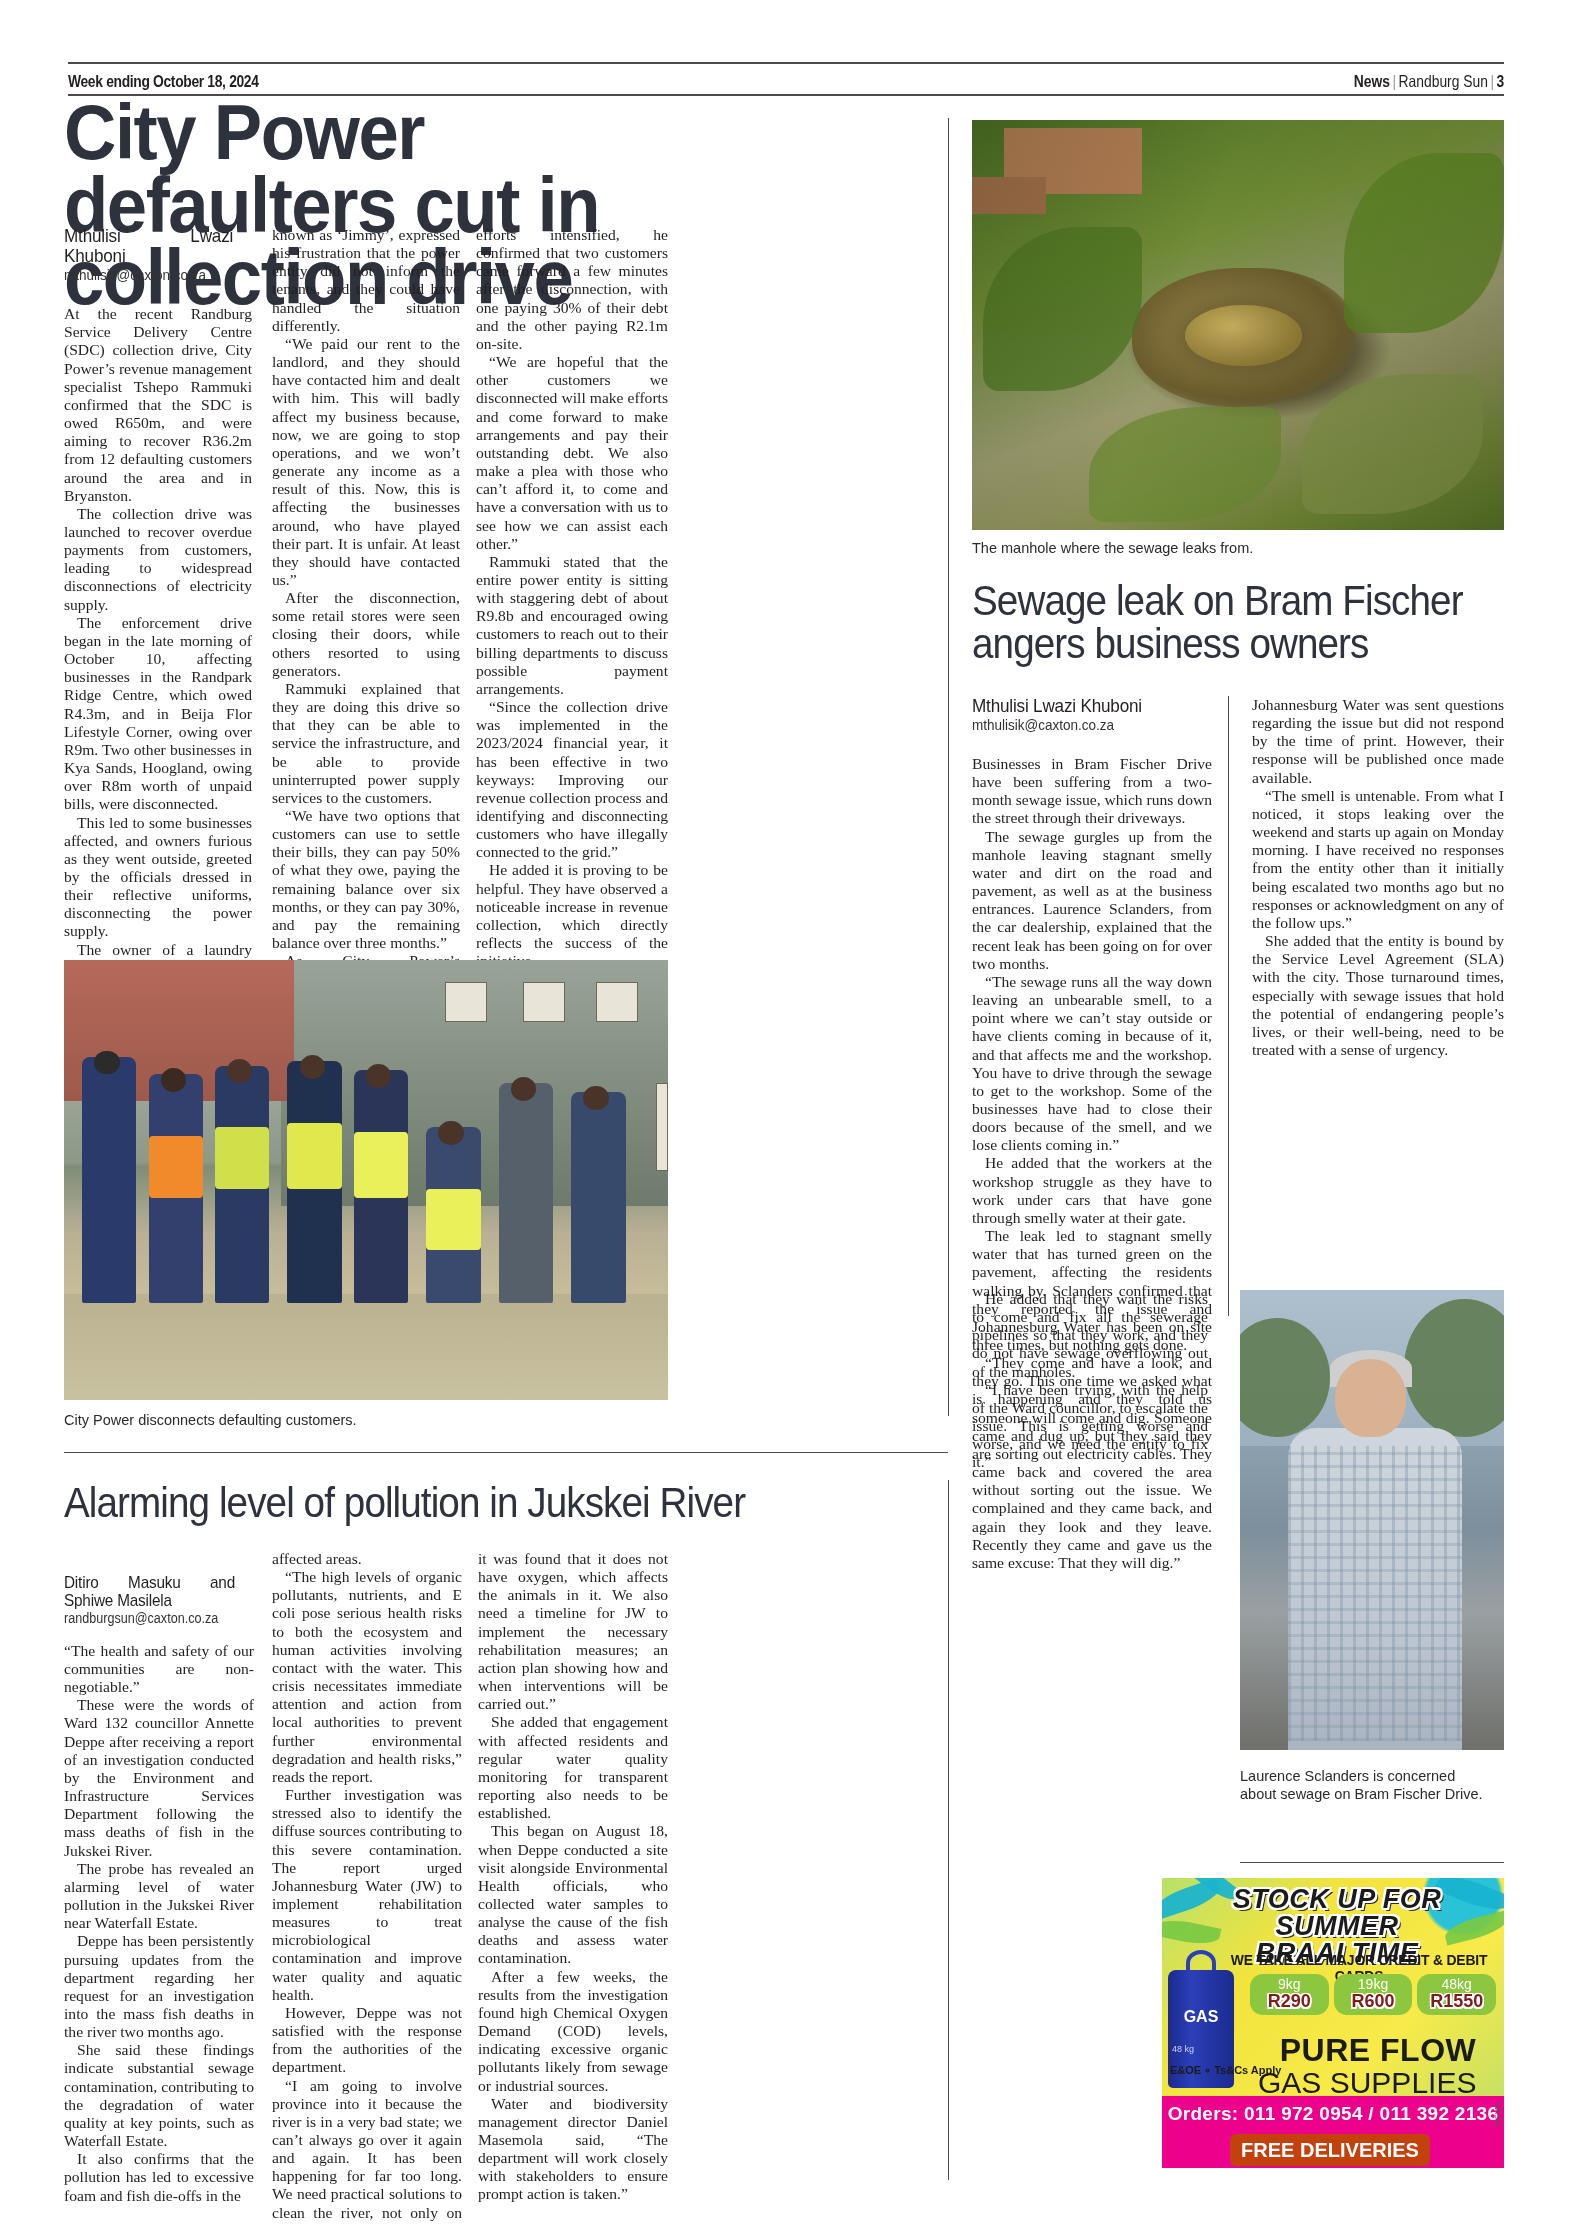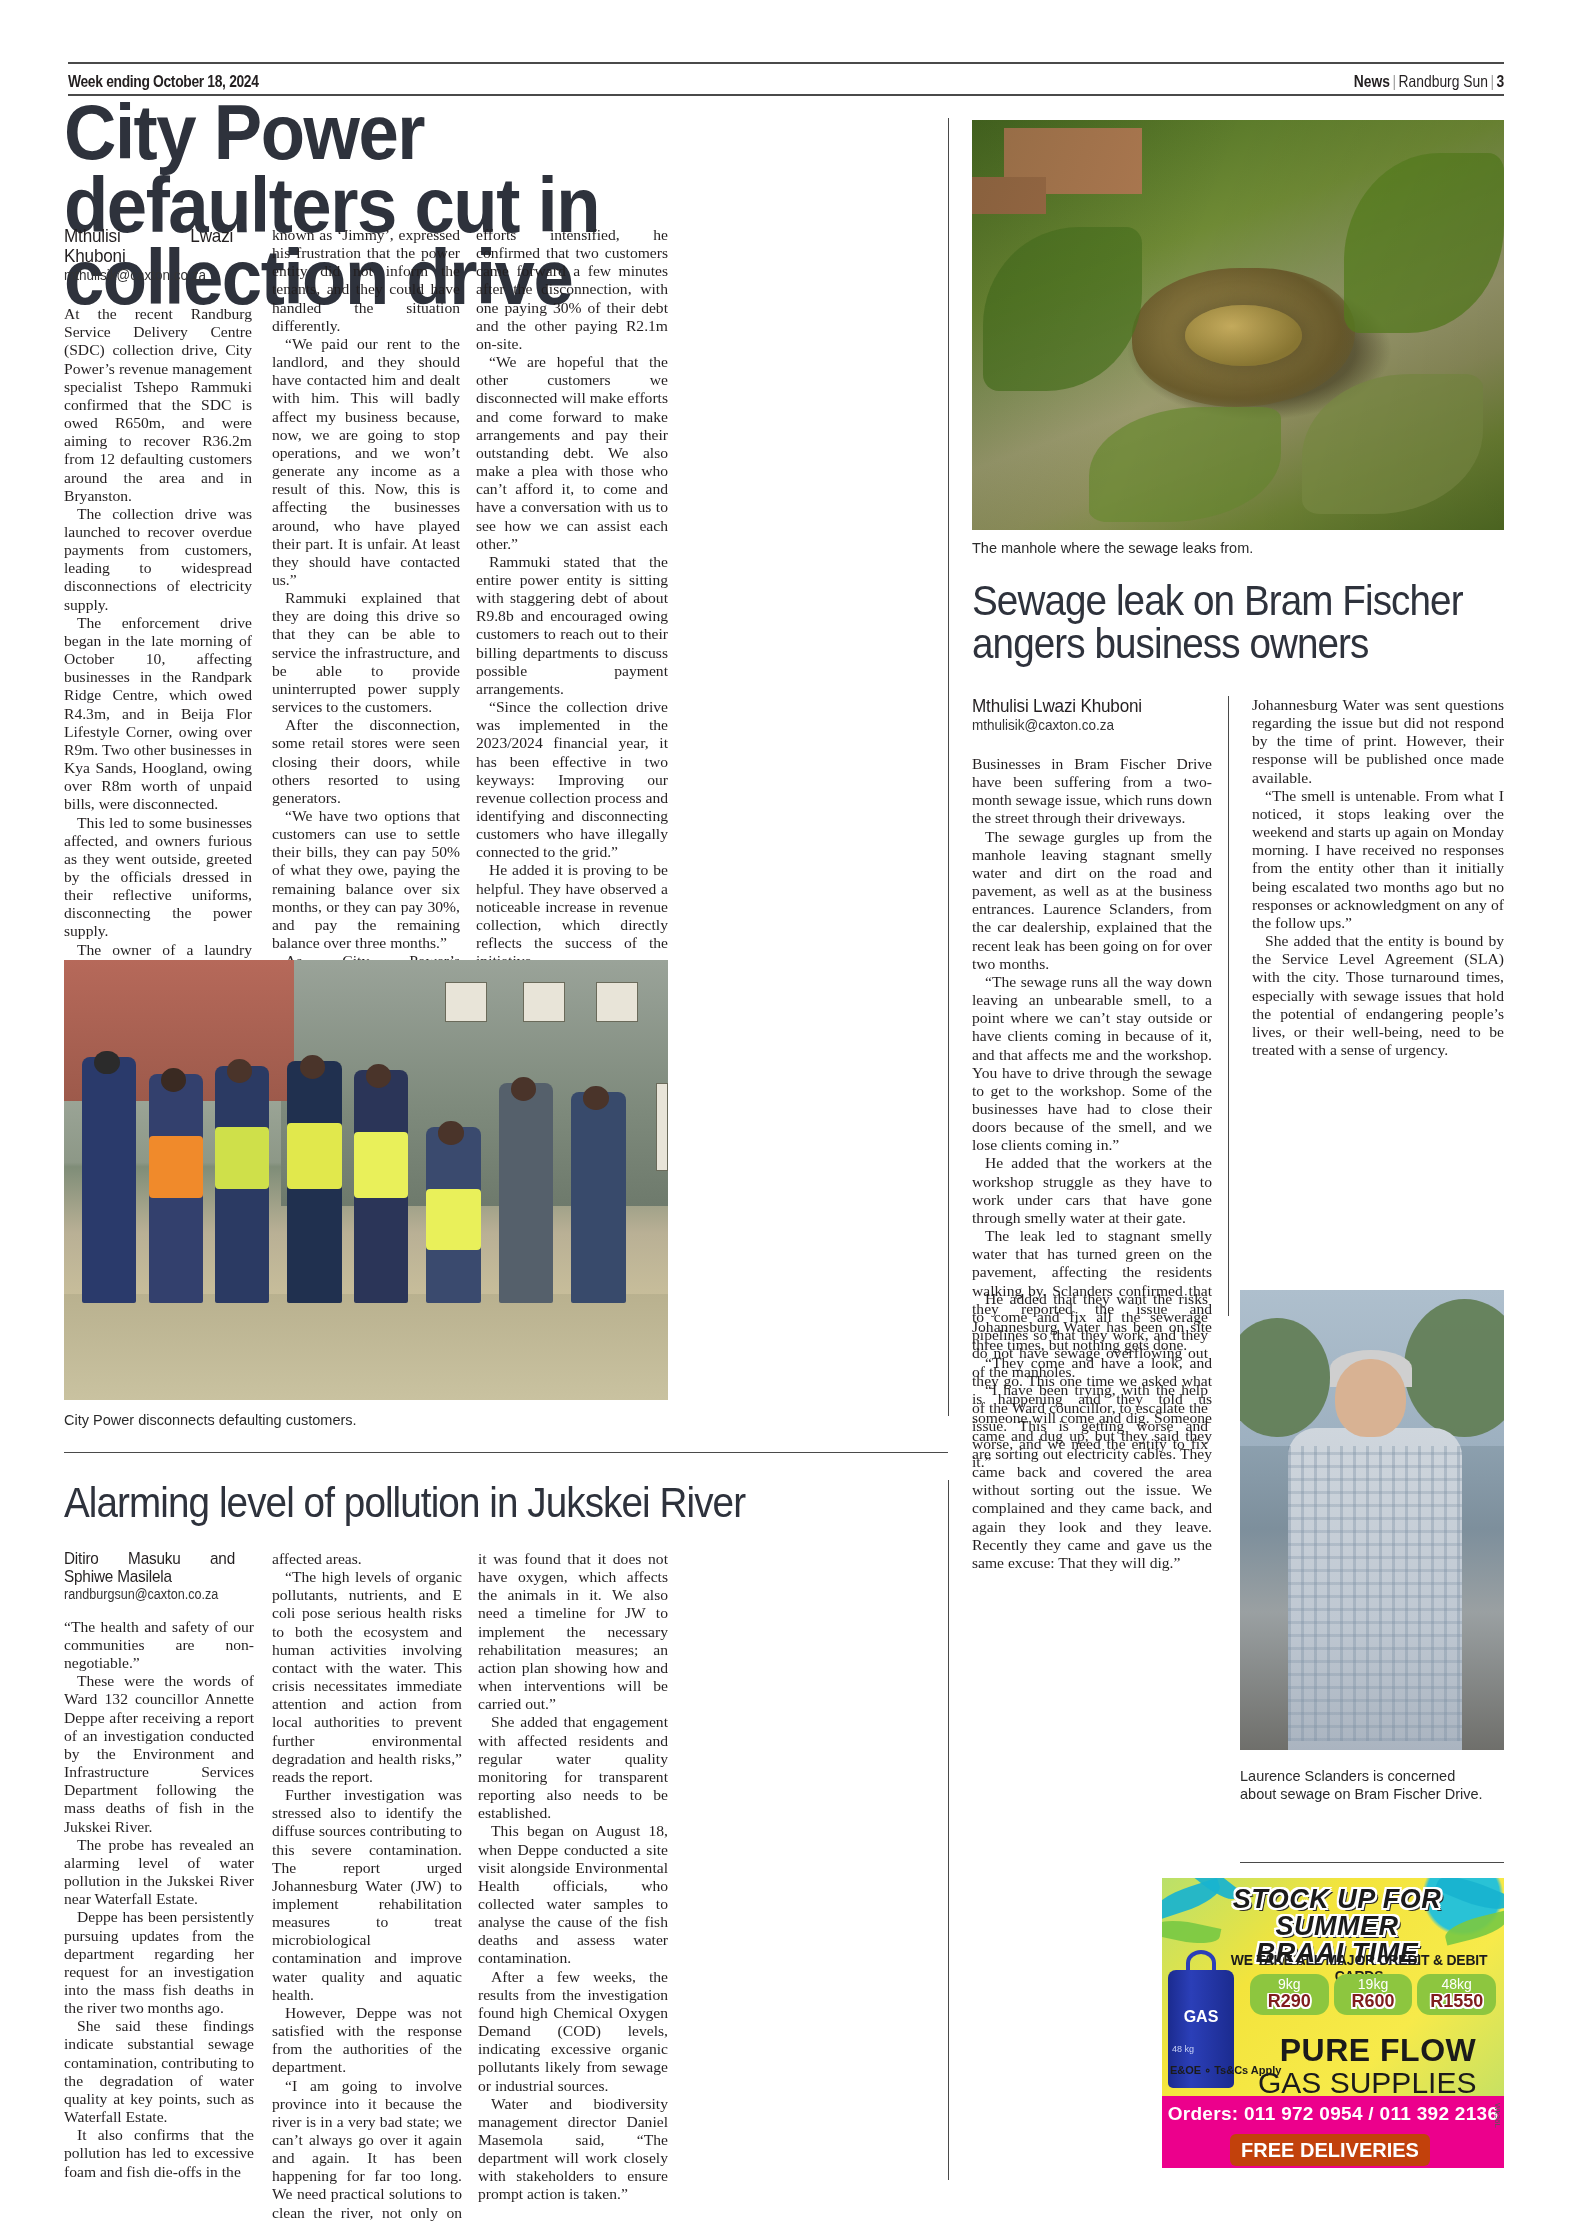--- a/index.html
+++ b/index.html
@@ -237,22 +237,22 @@
     <p class="noind">At the recent Randburg Service Delivery Centre (SDC) collection drive, City Power’s revenue management specialist Tshepo Rammuki confirmed that the SDC is owed R650m, and were aiming to recover R36.2m from 12 defaulting customers around the area and in Bryanston.</p>
     <p>The collection drive was launched to recover overdue payments from customers, leading to widespread disconnections of electricity supply.</p>
     <p>The enforcement drive began in the late morning of October 10, affecting businesses in the Randpark Ridge Centre, which owed R4.3m, and in Beija Flor Lifestyle Corner, owing over R9m. Two other businesses in Kya Sands, Hoogland, owing over R8m worth of unpaid bills, were disconnected.</p>
     <p>This led to some businesses affected, and owners furious as they went outside, greeted by the officials dressed in their reflective uniforms, disconnecting the power supply.</p>
     <p>The owner of a laundry business in a centre in Randpark Ridge,</p>
   </div>
 
   <div class="a1-col a1-col2">
     <p class="noind">known as ‘Jimmy’, expressed his frustration that the power entity did not inform the tenants, and they could have handled the situation differently.</p>
     <p>“We paid our rent to the landlord, and they should have contacted him and dealt with him. This will badly affect my business because, now, we are going to stop operations, and we won’t generate any income as a result of this. Now, this is affecting the businesses around, who have played their part. It is unfair. At least they should have contacted us.”</p>
+    <p>After the disconnection, some retail stores were seen closing their doors, while others resorted to using generators.</p>
     <p>Rammuki explained that they are doing this drive so that they can be able to service the infrastructure, and be able to provide uninterrupted power supply services to the customers.</p>
-    <p>After the disconnection, some retail stores were seen closing their doors, while others resorted to using generators.</p>
     <p>“We have two options that customers can use to settle their bills, they can pay 50% of what they owe, paying the remaining balance over six months, or they can pay 30%, and pay the remaining balance over three months.”</p>
     <p>As City Power’s enforcement</p>
   </div>
 
   <div class="a1-col a1-col3">
     <p class="noind">efforts intensified, he confirmed that two customers came forward a few minutes after the disconnection, with one paying 30% of their debt and the other paying R2.1m on-site.</p>
     <p>“We are hopeful that the other customers we disconnected will make efforts and come forward to make arrangements and pay their outstanding debt. We also make a plea with those who can’t afford it, to come and have a conversation with us to see how we can assist each other.”</p>
     <p>Rammuki stated that the entire power entity is sitting with staggering debt of about R9.8b and encouraged owing customers to reach out to their billing departments to discuss possible payment arrangements.</p>
     <p>“Since the collection drive was implemented in the 2023/2024 financial year, it has been effective in two keyways: Improving our revenue collection process and identifying and disconnecting customers who have illegally connected to the grid.”</p>
     <p>He added it is proving to be helpful. They have observed a noticeable increase in revenue collection, which directly reflects the success of the initiative.</p>
@@ -343,21 +343,21 @@
     <div class="person" style="left:72%; width:9%;  height:50%; background:#55606b;"></div>
     <div class="head" style="left:74%; bottom:68%; width:4.2%; height:5.4%;"></div>
     <div class="person" style="left:84%; width:9%;  height:48%; background:#384a6b;"></div>
     <div class="head" style="left:86%; bottom:66%; width:4.2%; height:5.4%;"></div>
   </div>
   <div class="caption" style="left:64px; top:1412px; width:560px;">City Power disconnects defaulting customers.</div>
 
   <div class="sub-headline" id="head-jukskei">Alarming level of pollution in Jukskei River</div>
 
   <div class="a3-col a3-col1">
-    <div class="byline" style="margin-bottom:16px;">
+    <div class="byline" style="margin-bottom:16px;margin-top:24px;">
       <span class="nm" style="font-size:17px;">Ditiro Masuku and Sphiwe Masilela</span>
       <span class="em" style="font-size:14px;">randburgsun@caxton.co.za</span>
     </div>
     <p class="noind">“The health and safety of our communities are non-negotiable.”</p>
     <p>These were the words of Ward 132 councillor Annette Deppe after receiving a report of an investigation conducted by the Environment and Infrastructure Services Department following the mass deaths of fish in the Jukskei River.</p>
     <p>The probe has revealed an alarming level of water pollution in the Jukskei River near Waterfall Estate.</p>
     <p>Deppe has been persistently pursuing updates from the department regarding her request for an investigation into the mass fish deaths in the river two months ago.</p>
     <p>She said these findings indicate substantial sewage contamination, contributing to the degradation of water quality at key points, such as Waterfall Estate.</p>
     <p>It also confirms that the pollution has led to excessive foam and fish die-offs in the</p>
   </div>

